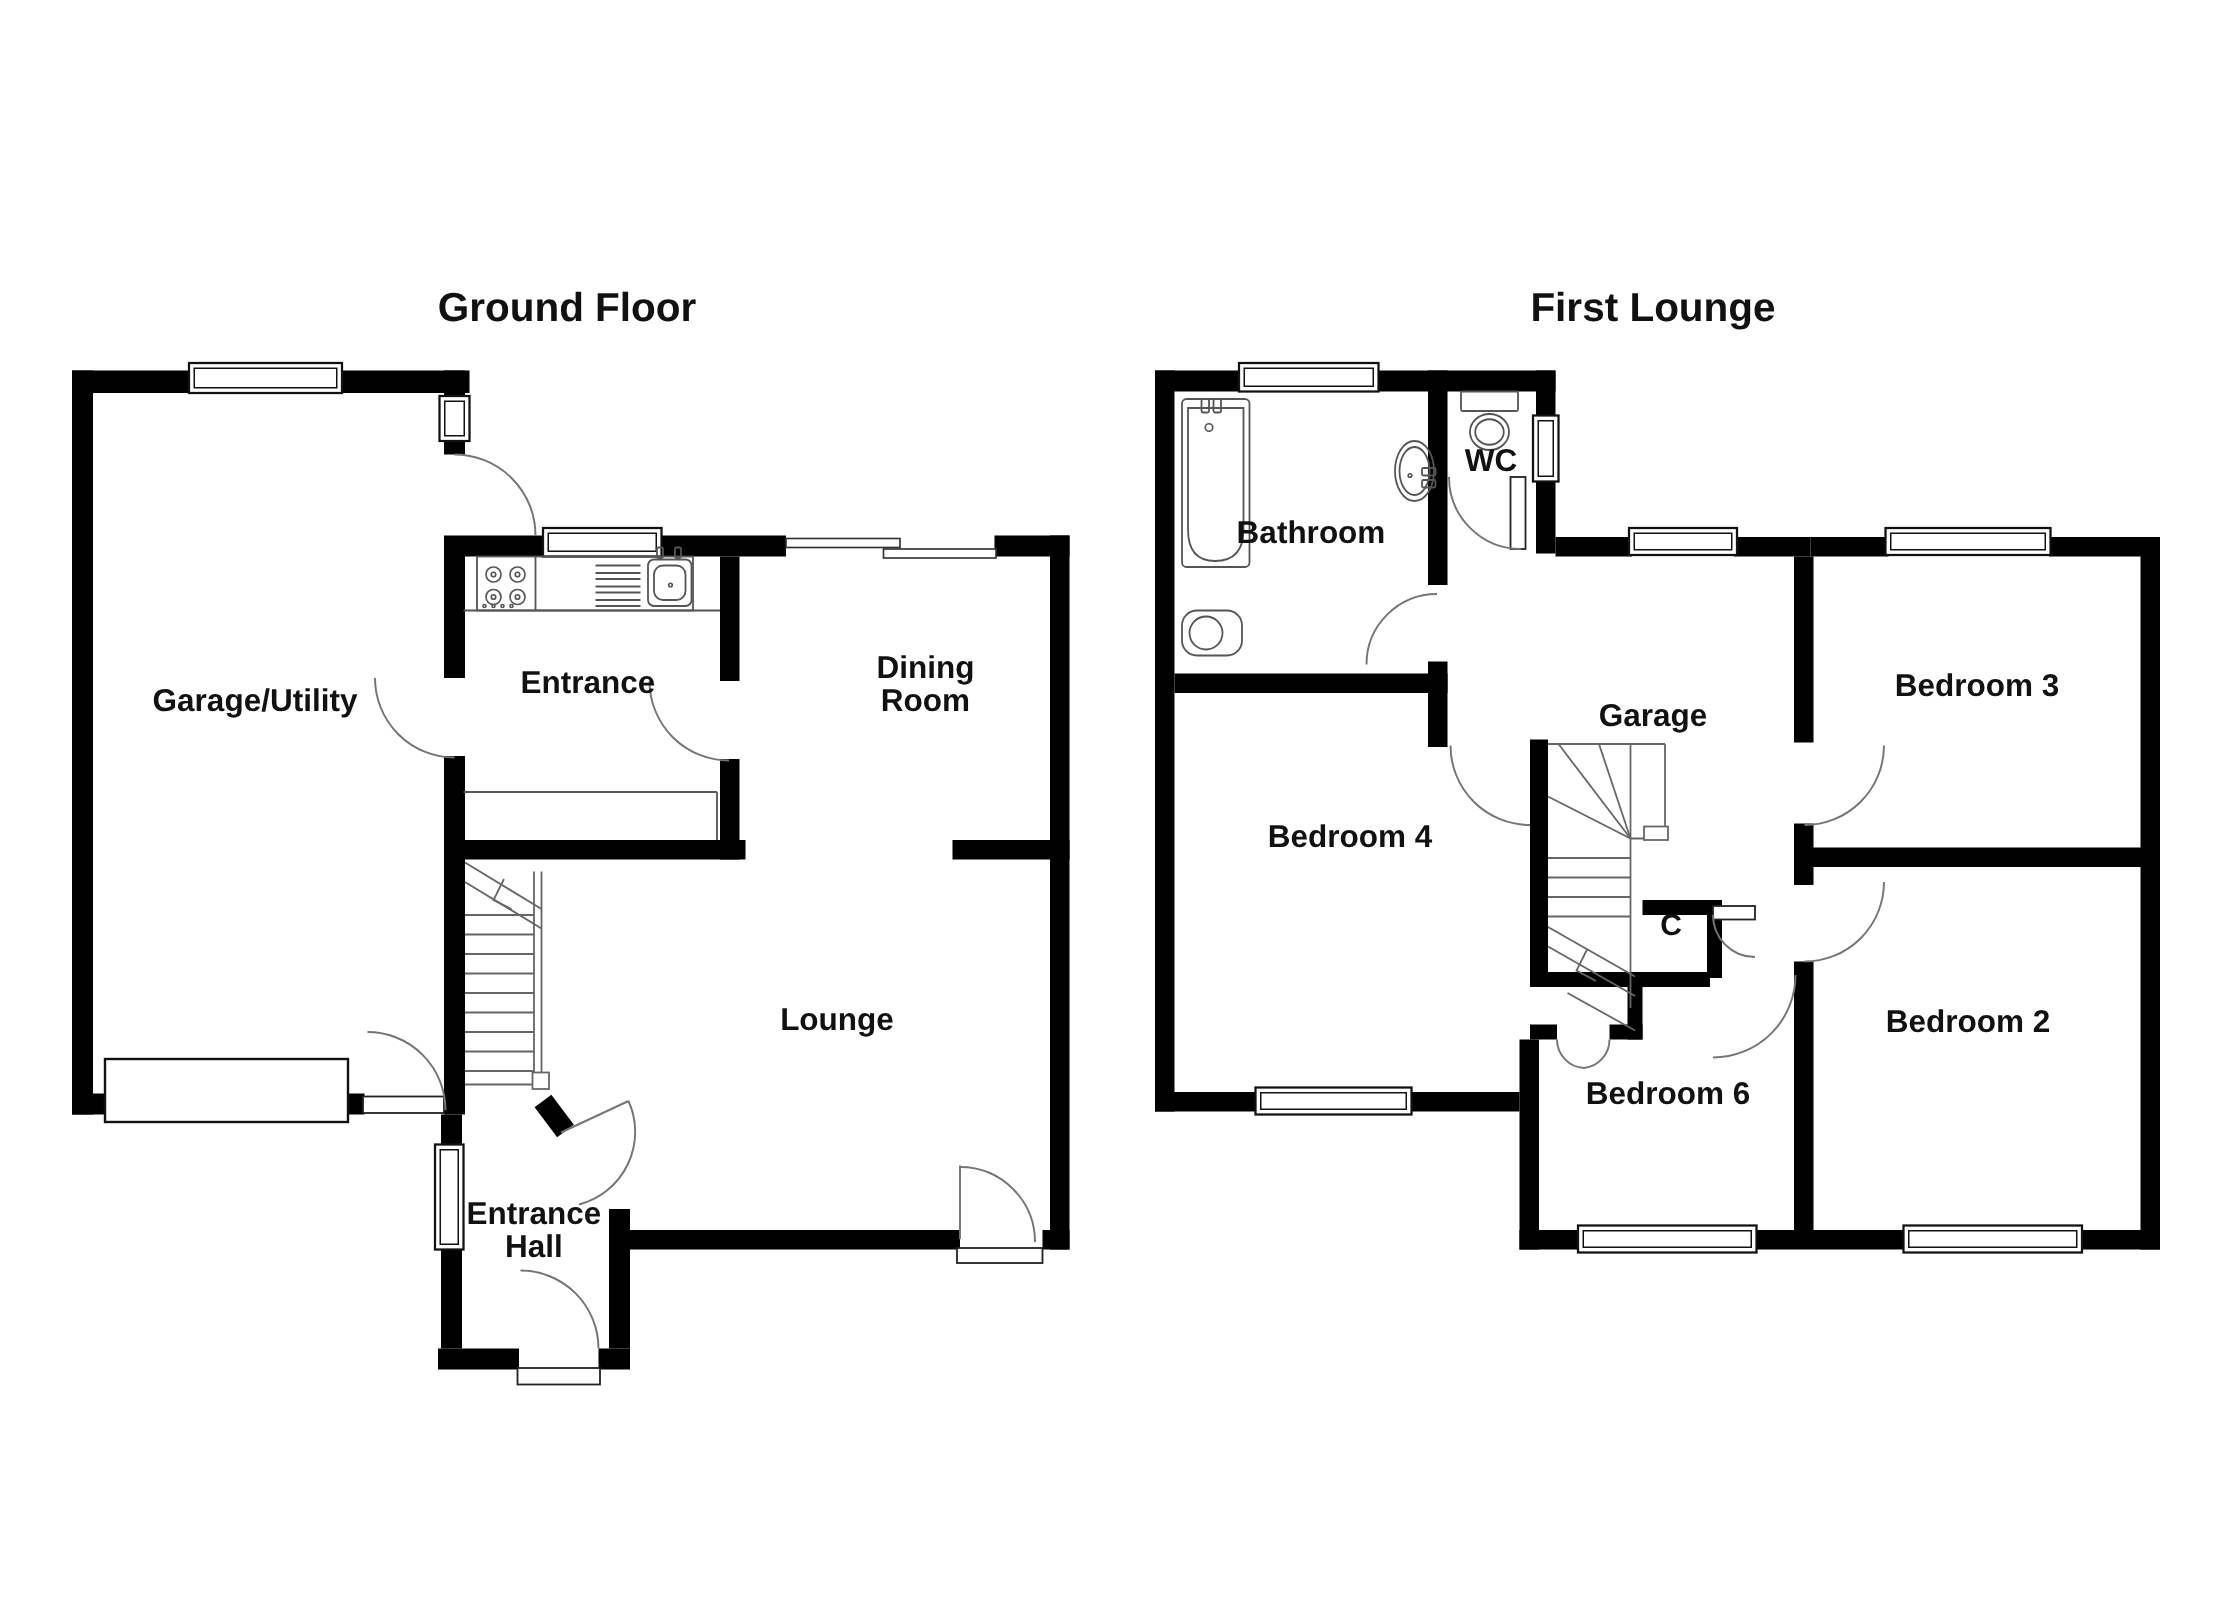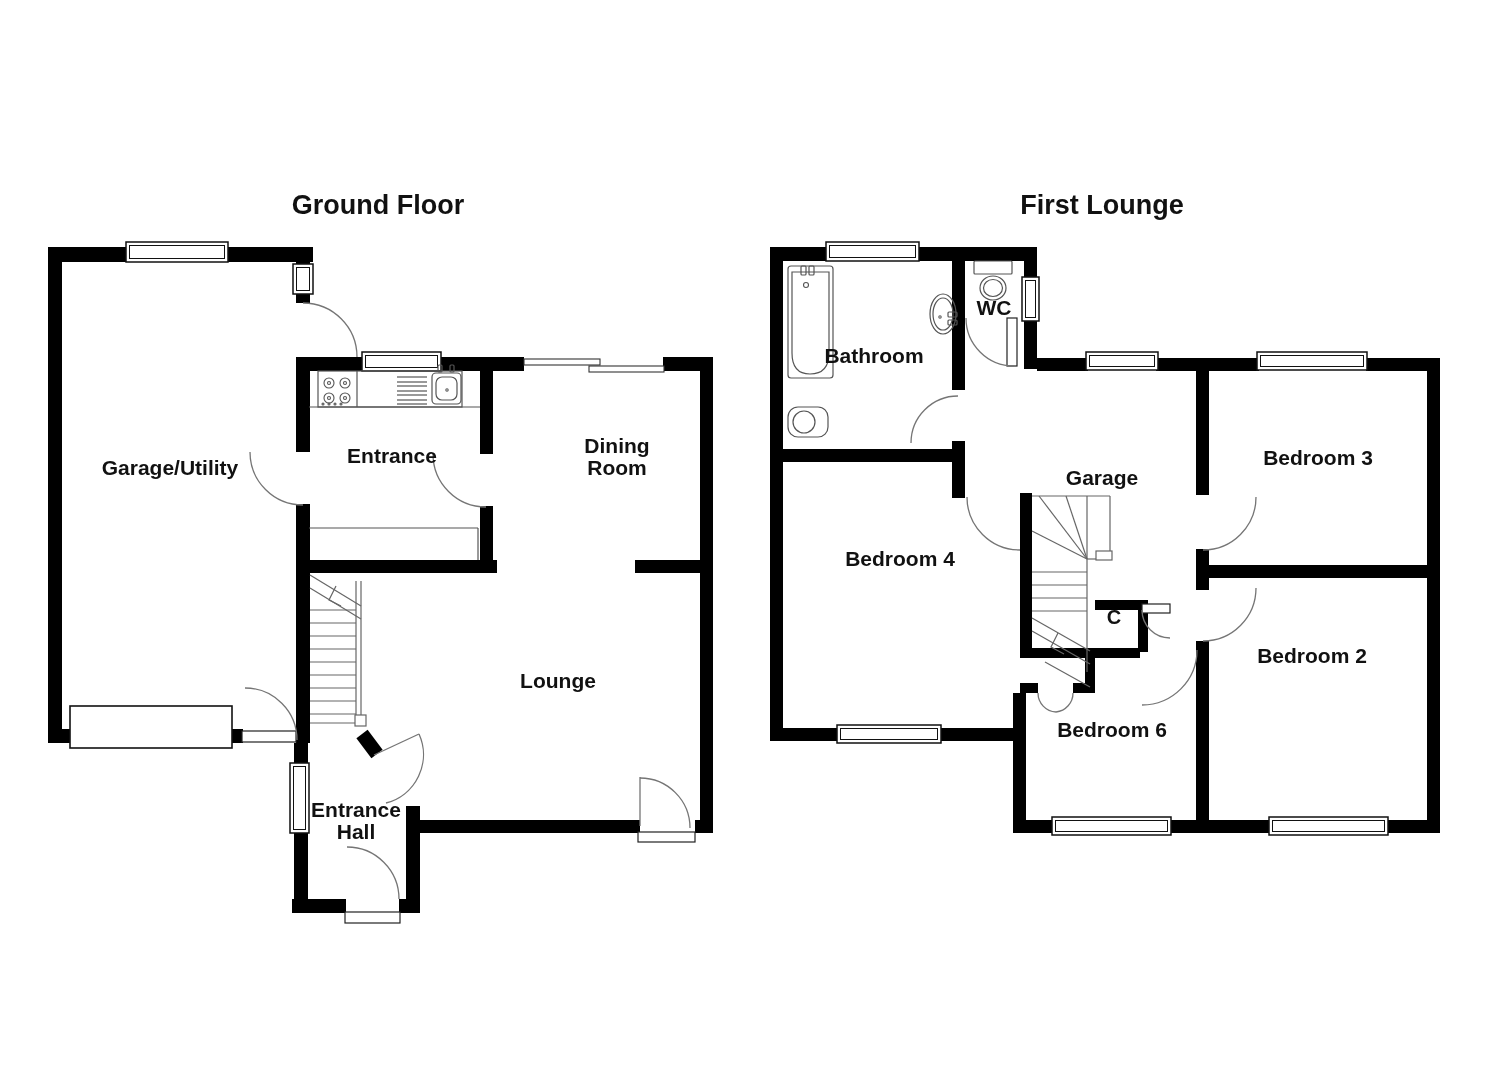--- a/index.html
+++ b/index.html
@@ -217,16 +217,16 @@
   <div class="lbl room" style="left: 617px; top: 457px;">Dining
 Room</div>
   <div class="lbl room" style="left: 533px; top: 681px; margin-left: 25px;">Lounge</div>
   <div class="lbl room" style="left: 356px; top: 821px;">Entrance
 Hall</div>
   <div class="lbl room" style="left: 874px; top: 356px;">Bathroom</div>
   <div class="lbl room" style="left: 994px; top: 308px; text-align: right;">WC</div>
   <div class="lbl room" style="left: 1102px; top: 478px;">Garage</div>
   <div class="lbl room" style="left: 900px; top: 559px;">Bedroom 4</div>
   <div class="lbl room" style="left: 1318px; top: 458px;">Bedroom 3</div>
-  <div class="lbl room" style="left: 1312px; top: 656px; text-align: right;">Bedroom 2</div>
+  <div class="lbl room" style="left: 1312px; top: 682px; text-align: right;">Bedroom 2</div>
   <div class="lbl room" style="left: 1112px; top: 730px;">Bedroom 6</div>
   <div class="lbl small" style="left: 1114px; top: 618px;">C</div>
 </div>
 
 </body></html>

